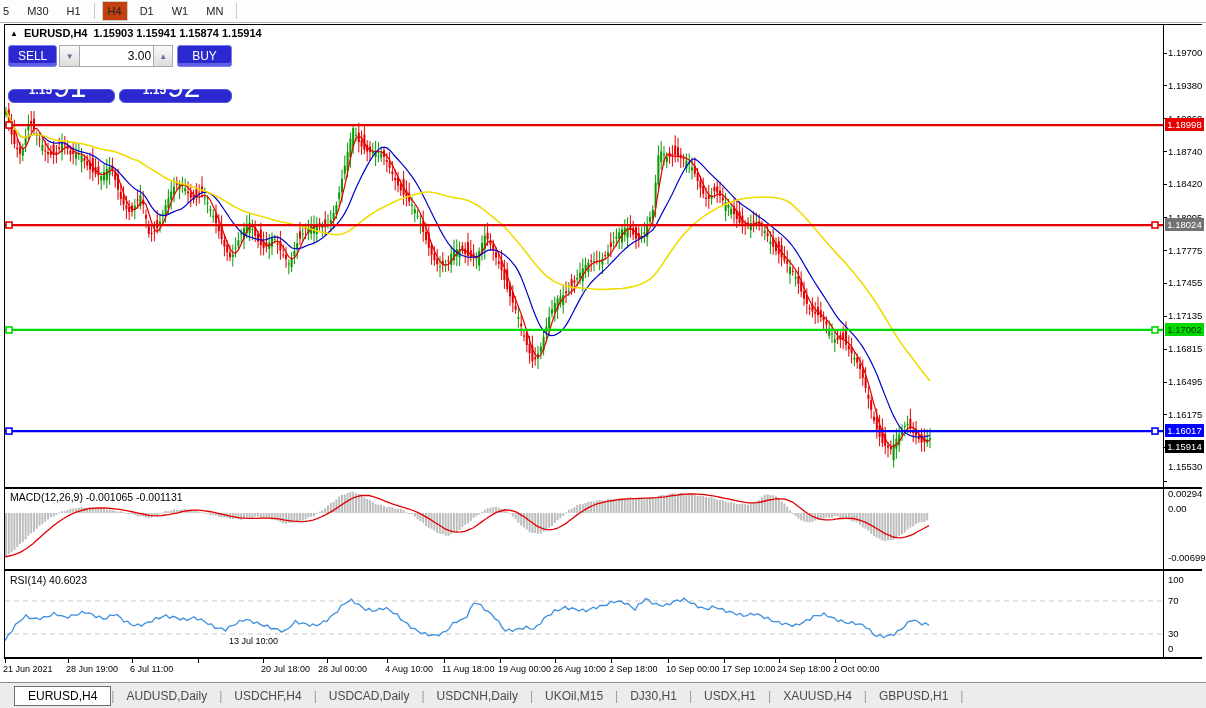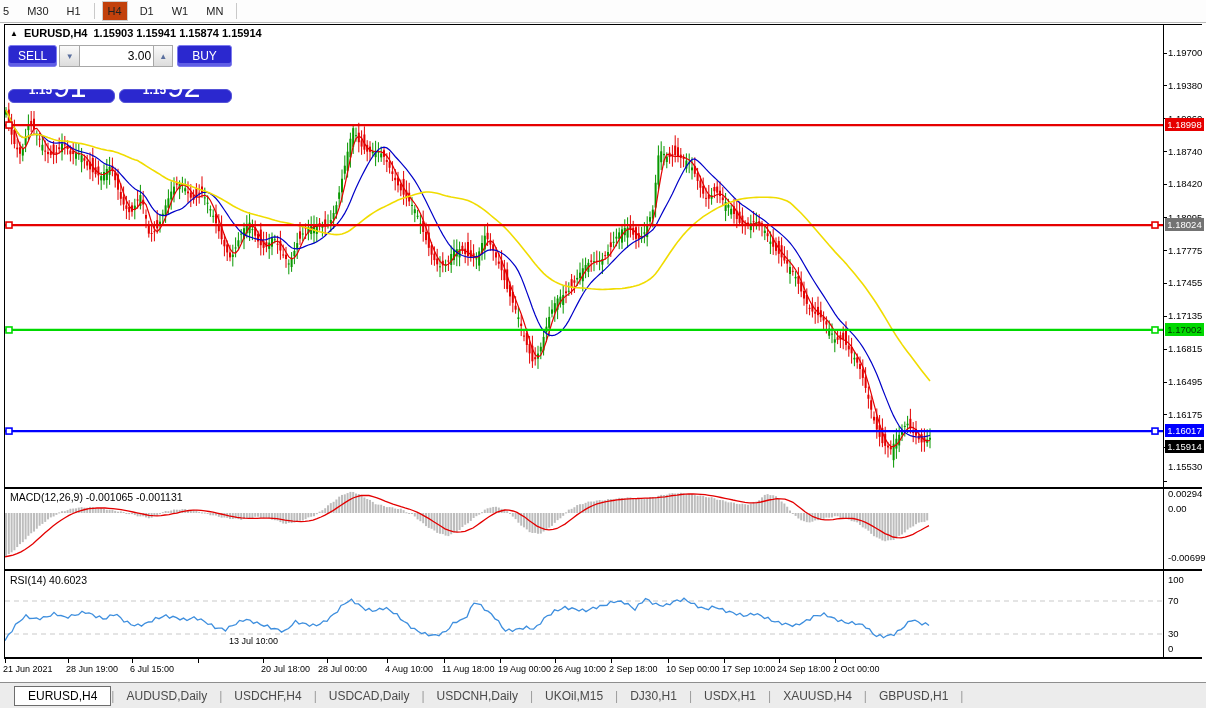--- a/index.html
+++ b/index.html
@@ -1180,21 +1180,21 @@
         <div class="ind-tick" style="top: 572px;">70</div>
         <div class="ind-tick" style="top: 605px;">30</div>
         <div class="ind-tick" style="top: 620px;">0</div>
       </div>
     <div id="time-axis-layer">
         <div class="time-tick" style="left: 5px; top: 636px;"></div>
         <div class="time-label" style="left: 3px; top: 641px;">21 Jun 2021</div>
         <div class="time-tick" style="left: 68px; top: 636px;"></div>
         <div class="time-label" style="left: 66px; top: 641px;">28 Jun 19:00</div>
         <div class="time-tick" style="left: 132px; top: 636px;"></div>
-        <div class="time-label" style="left: 130px; top: 641px;">6 Jul 15:00</div>
+        <div class="time-label" style="left: 130px; top: 641px;">6 Jul 11:00</div>
         <div class="time-tick" style="left: 198px; top: 636px;"></div>
         <div class="time-label" style="left: 196px; top: 613px; margin-left: 33px;">13 Jul 10:00</div>
         <div class="time-tick" style="left: 263px; top: 636px;"></div>
         <div class="time-label" style="left: 261px; top: 641px;">20 Jul 18:00</div>
         <div class="time-tick" style="left: 327px; top: 636px;"></div>
         <div class="time-label" style="left: 318px; top: 641px; text-align: center;">28 Jul 00:00</div>
         <div class="time-tick" style="left: 387px; top: 636px;"></div>
         <div class="time-label" style="left: 385px; top: 641px;">4 Aug 10:00</div>
         <div class="time-tick" style="left: 444px; top: 636px;"></div>
         <div class="time-label" style="left: 442px; top: 641px;">11 Aug 18:00</div>

